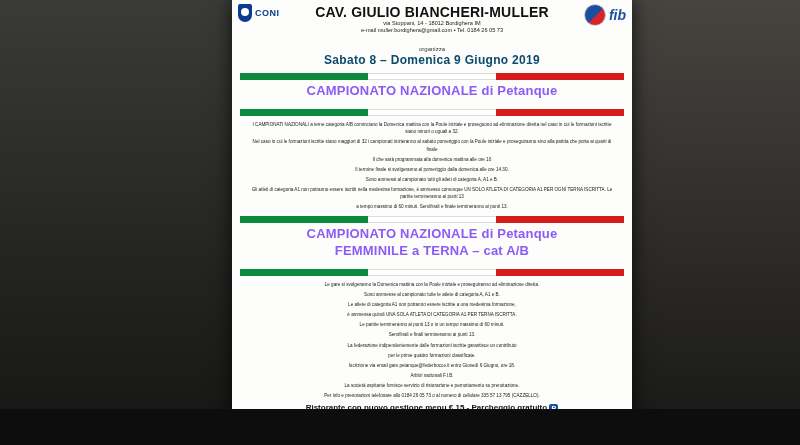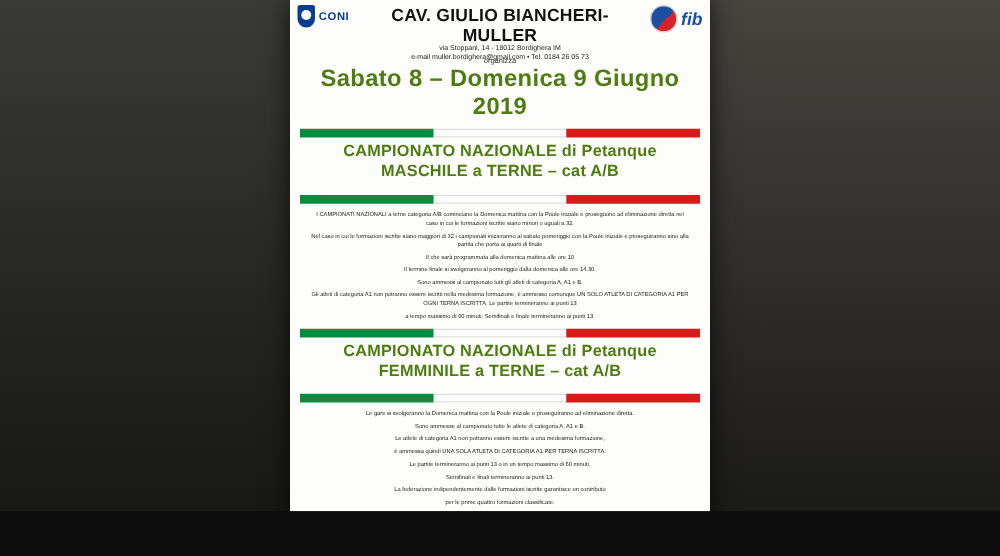--- a/index.html
+++ b/index.html
@@ -10,56 +10,56 @@
   }
   .stage{
     position:relative;width:800px;height:445px;
     background:#1e1e1e;
   }
   
   .gutter{position:absolute;top:0;bottom:0;width:232px;background:linear-gradient(180deg,#3a3a38,#232322 60%,#151514);}
   .gutter.left{left:0;}
   .gutter.right{right:0;background:linear-gradient(180deg,#46443f,#2a2926 60%,#171715);}
   .poster{
-    position:absolute;left:232px;top:0;width:336px;height:445px;
+    position:absolute;left:232px;top:0;width:400px;height:445px;
     background:#fdfdfb;
     box-shadow:0 0 18px rgba(0,0,0,.75);
     overflow:hidden;
   }
   
   .hdr{display:flex;align-items:flex-start;padding:4px 6px 0 6px;height:40px;}
   .logo-coni{display:flex;align-items:center;gap:3px;width:62px;flex:0 0 62px;}
   .coni-shield{width:14px;height:18px;background:#0a3d91;border-radius:2px 2px 7px 7px;position:relative;}
   .coni-shield:after{content:"";position:absolute;left:3px;top:4px;width:8px;height:8px;border-radius:50%;background:#fff;}
   .coni-txt{font-size:9px;font-weight:bold;color:#0a3d91;letter-spacing:.5px;}
   .hdr-mid{flex:1;text-align:center;line-height:1.15;}
   .hdr-mid .club{font-size:14px;font-weight:bold;color:#111;letter-spacing:.2px;}
   .hdr-mid .addr,.hdr-mid .mail{font-size:5.6px;color:#222;}
   .logo-fib{width:62px;flex:0 0 62px;display:flex;align-items:center;justify-content:flex-end;gap:3px;}
   .fib-badge{width:20px;height:20px;border-radius:50%;background:linear-gradient(135deg,#1b4fa0 55%,#d8232a 55%);border:1px solid #ccc;}
   .fib-txt{font-size:14px;font-weight:bold;color:#1b4fa0;font-style:italic;}
   
   .organizza{text-align:center;font-size:6px;color:#333;margin-top:2px;}
   .date{
-    text-align:center;font-size:19px;font-weight:bold;color:#4d7c0f;
+    text-align:center;font-size:12px;font-weight:bold;color:#0c4a6e;
     letter-spacing:.3px;margin-top:1px;
   }
   .city{
     text-align:center;font-size:12.5px;font-weight:bold;color:#d61b1b;
     letter-spacing:1.5px;margin-top:1px;
   }
   
   .tri{display:flex;height:7px;margin:6px 8px 0 8px;}
   .tri i{flex:1;display:block;}
   .tri .g{background:#0c8a3e;}
   .tri .w{background:#ffffff;border-top:1px solid #ddd;border-bottom:1px solid #ddd;}
   .tri .r{background:#d61b1b;}
   .titleblock{padding:3px 10px 4px 10px;text-align:center;}
   .titleblock .l1,.titleblock .l2{
-    font-size:13px;font-weight:bold;color:#4d7c0f;line-height:1.25;letter-spacing:.2px;
+    font-size:13px;font-weight:bold;color:#8b5cf6;line-height:1.25;letter-spacing:.2px;
   }
   .body-txt{
     padding:5px 16px 0 16px;text-align:center;
     font-size:4.6px;line-height:1.55;color:#1a1a1a;
   }
   .body-txt p{margin:0 0 3px 0;}
   
   .footer{
     margin-top:4px;text-align:center;font-size:8px;font-weight:bold;color:#111;
     padding:0 10px;
@@ -112,21 +112,20 @@
     <div class="organizza">organizza</div>
     <div class="date">Sabato 8 – Domenica 9 Giugno 2019</div>
 
     <div class="tri">
         <i class="g"></i>
         <i class="w"></i>
         <i class="r"></i>
       </div>
     <div class="titleblock">
       <div class="l1">CAMPIONATO NAZIONALE di Petanque</div>
-      <div class="l2">MASCHILE a TERNE – cat A/B</div>
     </div>
     <div class="tri">
         <i class="g"></i>
         <i class="w"></i>
         <i class="r"></i>
       </div>
 
     <div class="body-txt">
       <p>I CAMPIONATI NAZIONALI a terne categoria A/B cominciano la Domenica mattina con la Poule iniziale e proseguono ad eliminazione diretta nel caso in cui le formazioni iscritte siano minori o uguali a 32.</p>
       <p>Nel caso in cui le formazioni iscritte siano maggiori di 32 i campionati inizieranno al sabato pomeriggio con la Poule iniziale e proseguiranno sino alla partita che porta ai quarti di finale</p>
@@ -137,21 +136,21 @@
       <p>a tempo massimo di 60 minuti. Semifinali e finale termineranno ai punti 13.</p>
     </div>
 
     <div class="tri">
         <i class="g"></i>
         <i class="w"></i>
         <i class="r"></i>
       </div>
     <div class="titleblock">
       <div class="l1">CAMPIONATO NAZIONALE di Petanque</div>
-      <div class="l2">FEMMINILE a TERNE – cat A/B</div>
+      <div class="l2">FEMMINILE a TERNA – cat A/B</div>
     </div>
     <div class="tri">
         <i class="g"></i>
         <i class="w"></i>
         <i class="r"></i>
       </div>
 
     <div class="body-txt">
       <p>Le gare si svolgeranno la Domenica mattina con la Poule iniziale e proseguiranno ad eliminazione diretta.</p>
       <p>Sono ammesse al campionato tutte le atlete di categoria A, A1 e B.</p>

